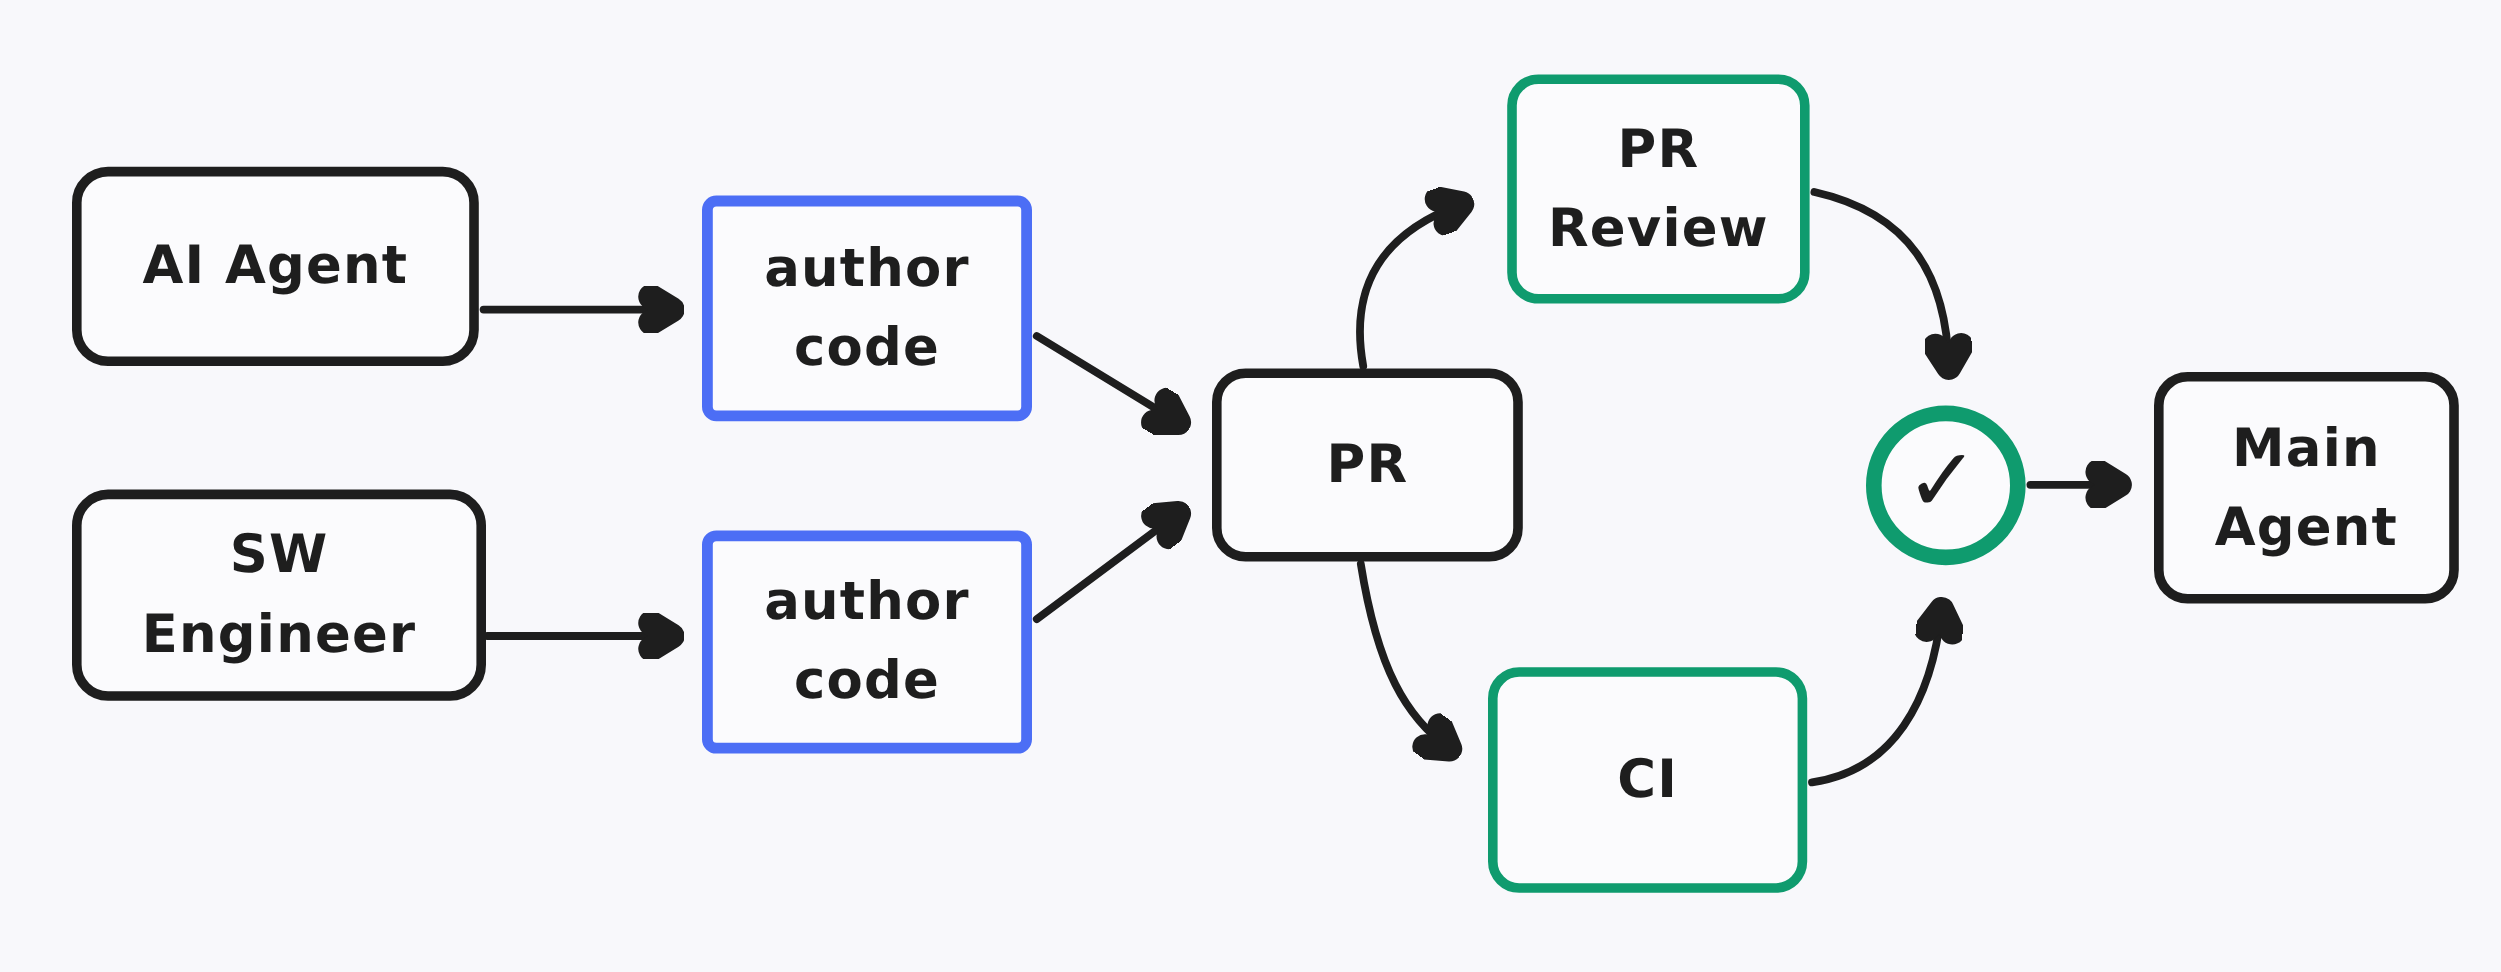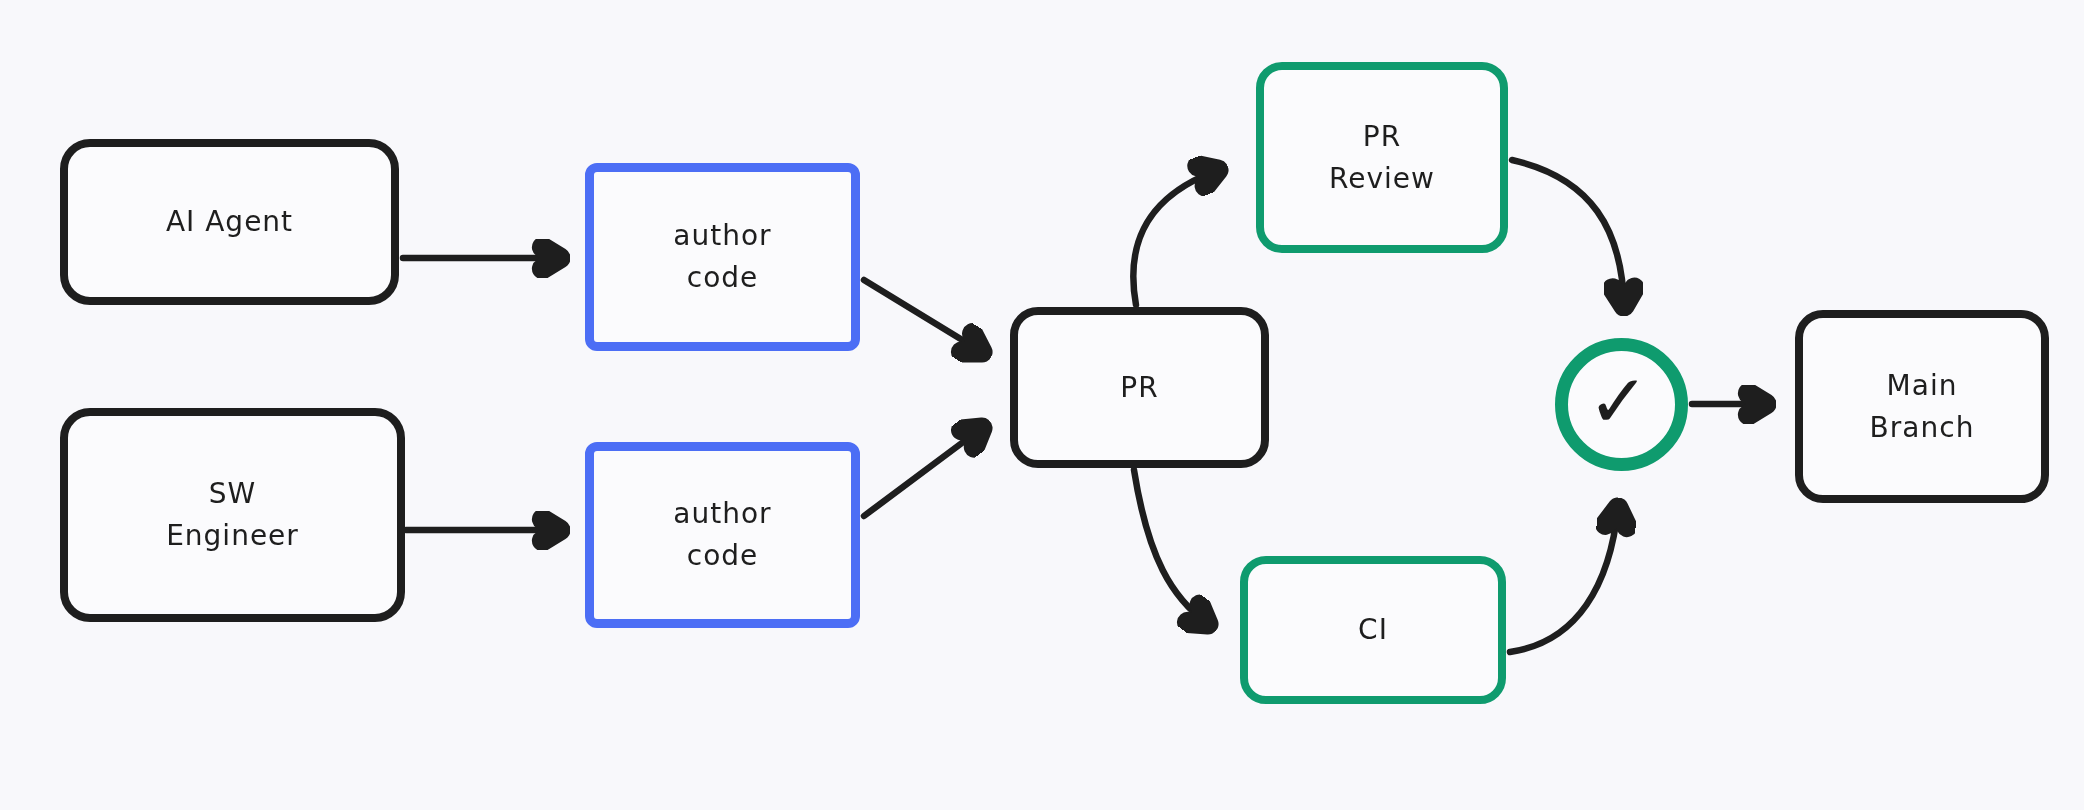--- a/index.html
+++ b/index.html
@@ -24,22 +24,22 @@
     display: flex;
     align-items: center;
     justify-content: center;
     text-align: center;
     background: #fbfbfd;
     border: 8px solid #1e1e1e;
     border-radius: 30px;
   }
   .node .label {
     white-space: pre-line;
-    font-weight: 400;
-    font-size: 28px;
+    font-weight: 700;
+    font-size: 44px;
     line-height: 1.5;
     letter-spacing: 1px;
   }
   .node.blue  { border-color: #4c6ef5; border-width: 9px; border-radius: 12px; }
   .node.green { border-color: #0f9b6e; border-radius: 26px; }
   .gate {
     position: absolute;
     box-sizing: border-box;
     width: 133px; height: 133px;
     border: 13px solid #0f9b6e;
@@ -75,21 +75,21 @@
     <path d="M 1512 160 C 1592 178 1622 230 1624 306" marker-end="url(#ah)"></path>
     <path d="M 1134 470 C 1148 558 1172 598 1208 624" marker-end="url(#ah)"></path>
     <path d="M 1510 652 C 1578 642 1610 584 1618 508" marker-end="url(#ah)"></path>
     <path d="M 1692 404 L 1766 404" marker-end="url(#ah)"></path>
   </svg>
 
   <div class="node" style="left:60px; top:139px; width:339px; height:166px;">
     <span class="label">AI Agent</span>
   </div>
 
-  <div class="node" style="left:60px; top:408px; width:345px; height:214px;">
+  <div class="node" style="left:60px; top:408px; width:345px; height:176px;">
     <span class="label">SW
 Engineer</span>
   </div>
 
   <div class="node blue" style="left:585px; top:163px; width:275px; height:188px;">
     <span class="label">author
 code</span>
   </div>
 
   <div class="node blue" style="left:585px; top:442px; width:275px; height:186px;">
@@ -99,26 +99,26 @@
 
   <div class="node" style="left:1010px; top:307px; width:259px; height:161px; border-radius:28px;">
     <span class="label">PR</span>
   </div>
 
   <div class="node green" style="left:1256px; top:62px; width:252px; height:191px;">
     <span class="label">PR
 Review</span>
   </div>
 
-  <div class="node green" style="left:1240px; top:556px; width:266px; height:148px;">
+  <div class="node green" style="left:1240px; top:556px; width:266px; height:188px;">
     <span class="label">CI</span>
   </div>
 
   <div class="gate" style="left:1555px; top:338px;">
     <span class="check">✓</span>
   </div>
 
   <div class="node" style="left:1795px; top:310px; width:254px; height:193px; border-radius:28px;">
     <span class="label">Main
-Branch</span>
+Agent</span>
   </div>
 
 </div>
 
 </body></html>

